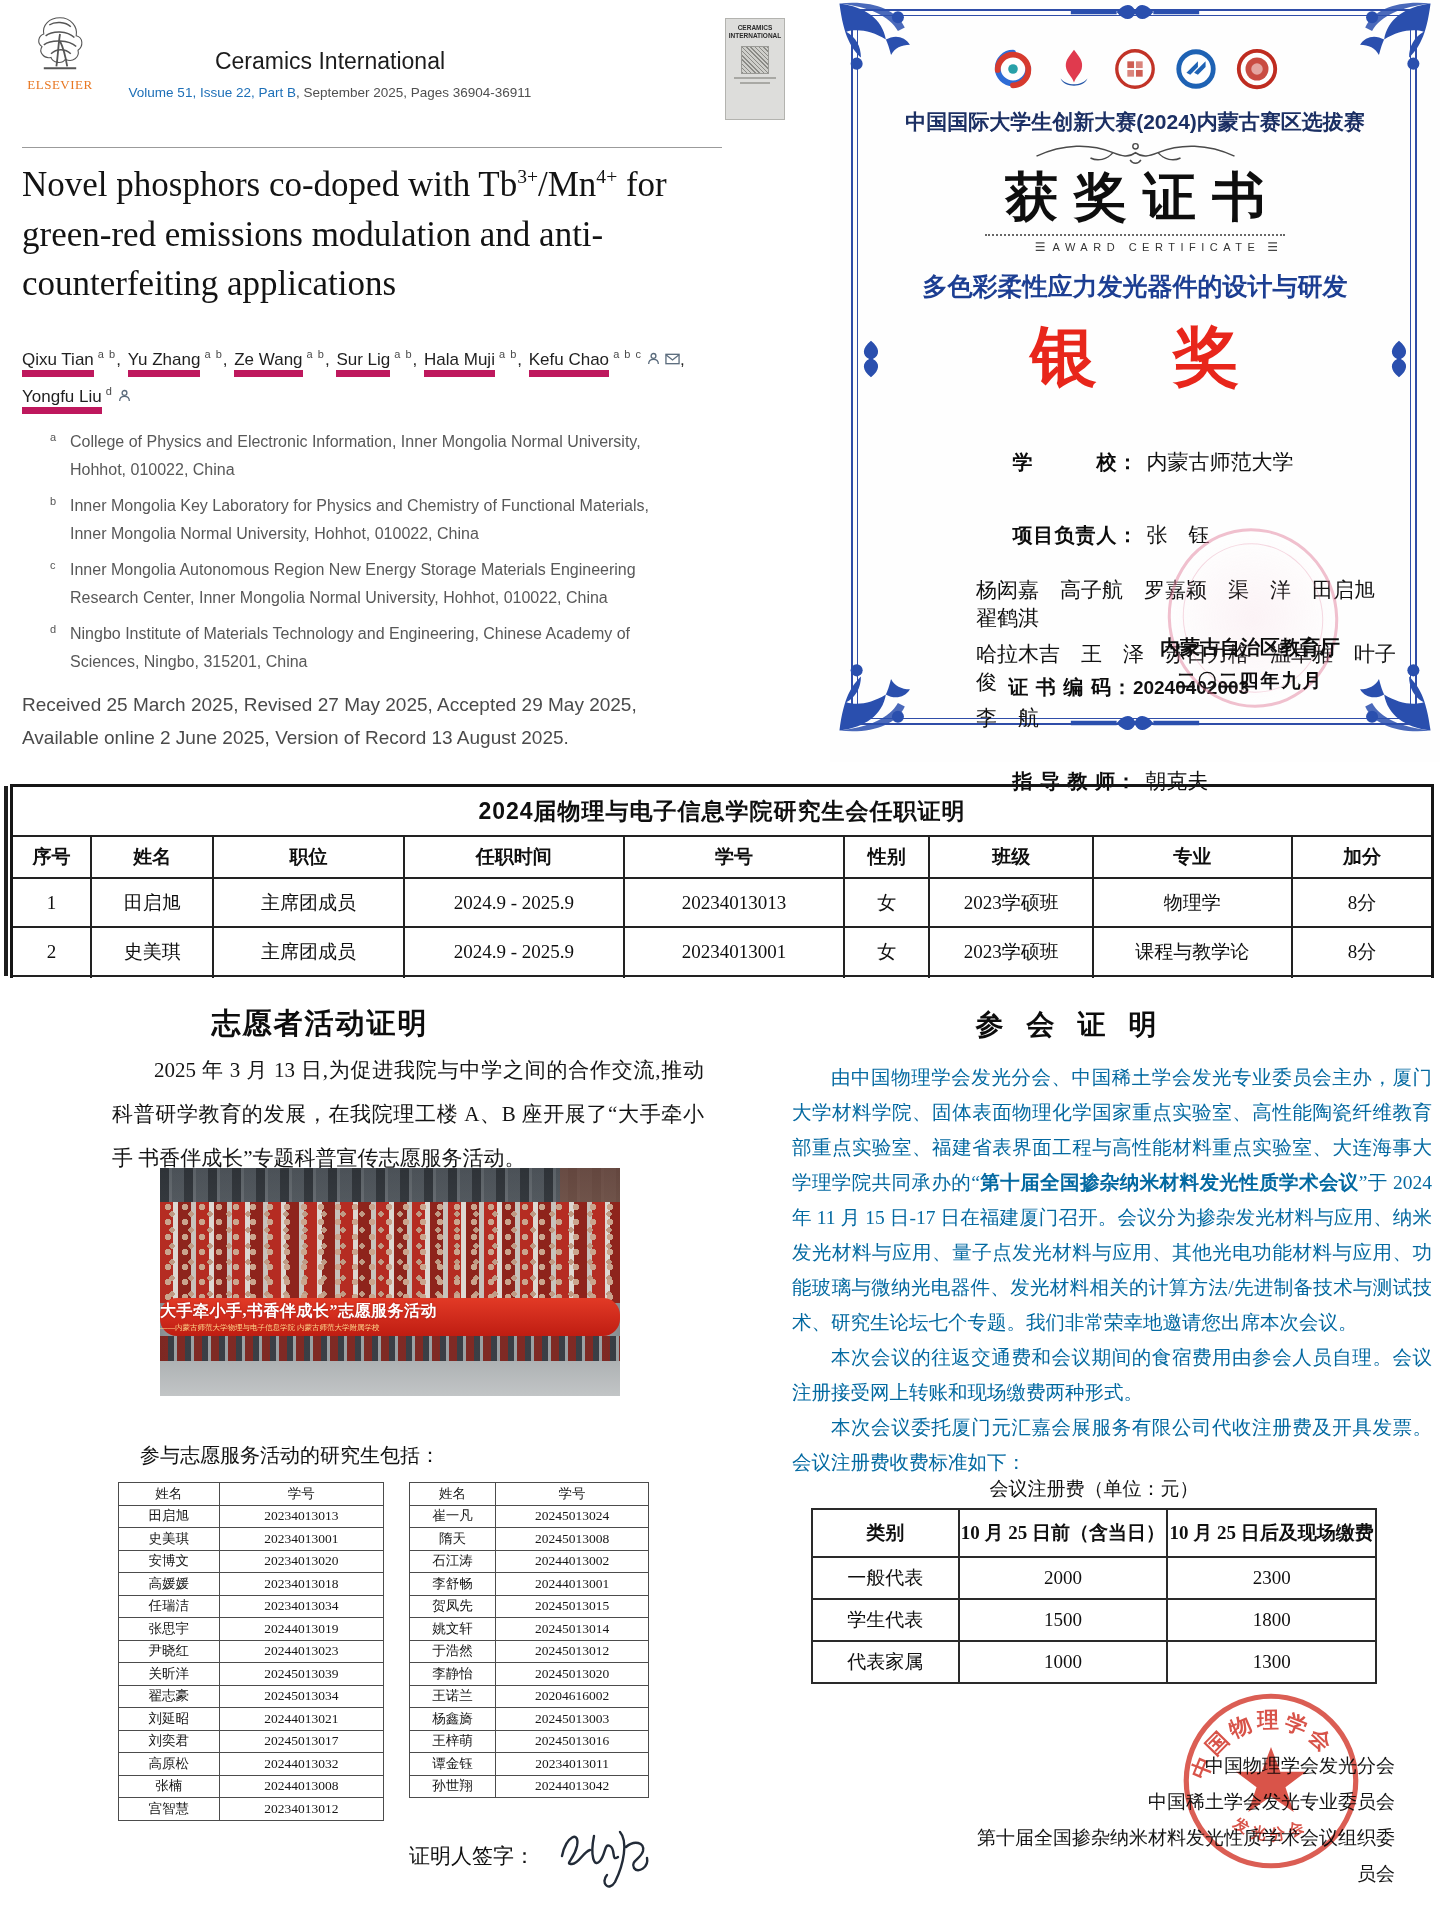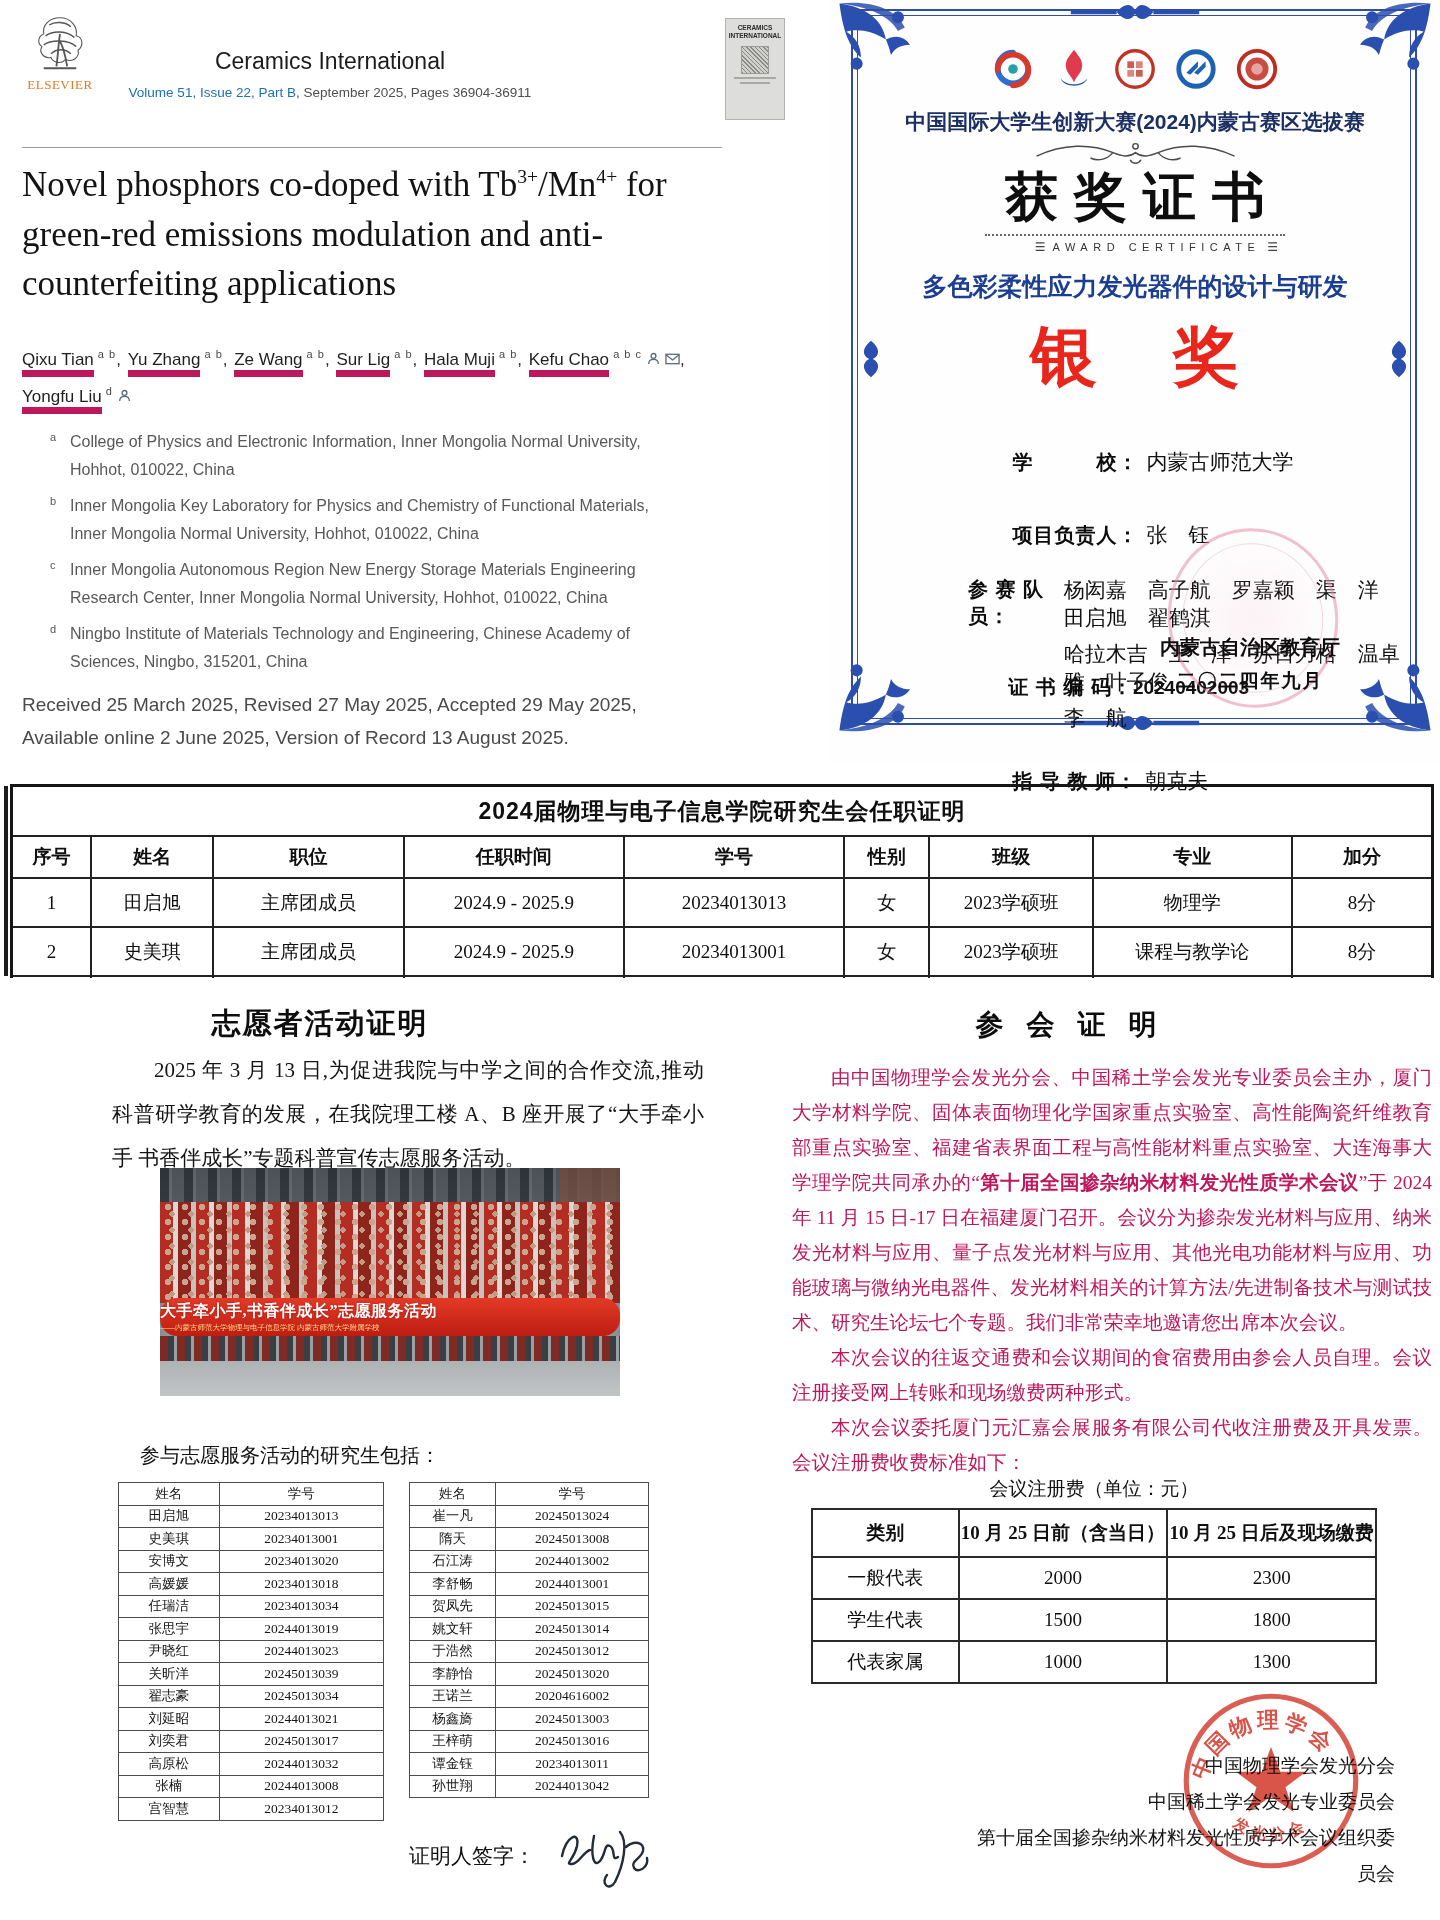--- a/index.html
+++ b/index.html
@@ -109,21 +109,21 @@
   .vt-left{position:absolute;left:118px;top:492px;width:266px;}
   .vt-right{position:absolute;left:409px;top:492px;width:240px;}
   .sign-label{position:absolute;left:409px;top:852px;font-family:"Liberation Serif","DejaVu Serif",serif;font-size:21px;color:#101010;}
   .signature{position:absolute;left:548px;top:826px;}
 
   
   .conf{position:absolute;left:720px;top:990px;width:720px;height:930px;}
   .conf-title{position:absolute;left:0;top:16px;width:700px;text-align:center;font-family:"Liberation Serif","DejaVu Serif",serif;
      font-size:28px;font-weight:bold;letter-spacing:8px;color:#0c0c0c;}
   .conf-body{position:absolute;left:72px;top:70px;width:640px;font-family:"Liberation Serif","DejaVu Serif",serif;
-     font-size:19.5px;line-height:35px;color:#be185d;text-align:justify;}
+     font-size:19.5px;line-height:35px;color:#0369a1;text-align:justify;}
   .conf-body p{margin:0;text-indent:2em;}
   .conf-body .b{font-weight:bold;}
   .fee-caption{position:absolute;left:91px;top:486px;width:566px;text-align:center;
      font-family:"Liberation Serif","DejaVu Serif",serif;font-size:19px;color:#111;}
   .fee-wrap{position:absolute;left:91px;top:518px;width:566px;}
   .ftable{width:100%;border-collapse:collapse;table-layout:fixed;}
   .ftable th,.ftable td{border:2px solid #2a2a2a;text-align:center;color:#101010;
      font-family:"Liberation Serif","DejaVu Serif",serif;}
   .ftable th{height:44px;font-size:19px;font-weight:bold;}
   .ftable td{height:38px;font-size:19px;}
@@ -285,21 +285,20 @@
       <div class="project-title">多色彩柔性应力发光器件的设计与研发</div>
       <div class="prize">银 奖</div>
       <div class="fields">
         <div class="f-line">
           <span class="f-label">学　　　校：</span><span class="f-value">内蒙古师范大学</span>
         </div>
         <div class="f-line">
           <span class="f-label">项目负责人：</span><span class="f-value">张　钰</span>
         </div>
         <div class="f-line team-wrap">
-          <span class="f-label">参 赛 队 员：</span>
           <span class="team-lines"><div class="t-line">杨闳嘉　高子航　罗嘉颖　渠　洋　田启旭　翟鹤淇</div><div class="t-line">哈拉木吉　王　泽　苏日力格　温卓雅　叶子俊</div><div class="t-line">李　航</div></span>
         </div>
         <div class="f-line">
           <span class="f-label">指 导 教 师：</span><span class="f-value">朝克夫</span>
         </div>
       </div>
       <div class="certno">
         <span class="f-label">证 书 编 码：</span><span style="font-weight:bold;">20240402003</span>
       </div>
     </div>

